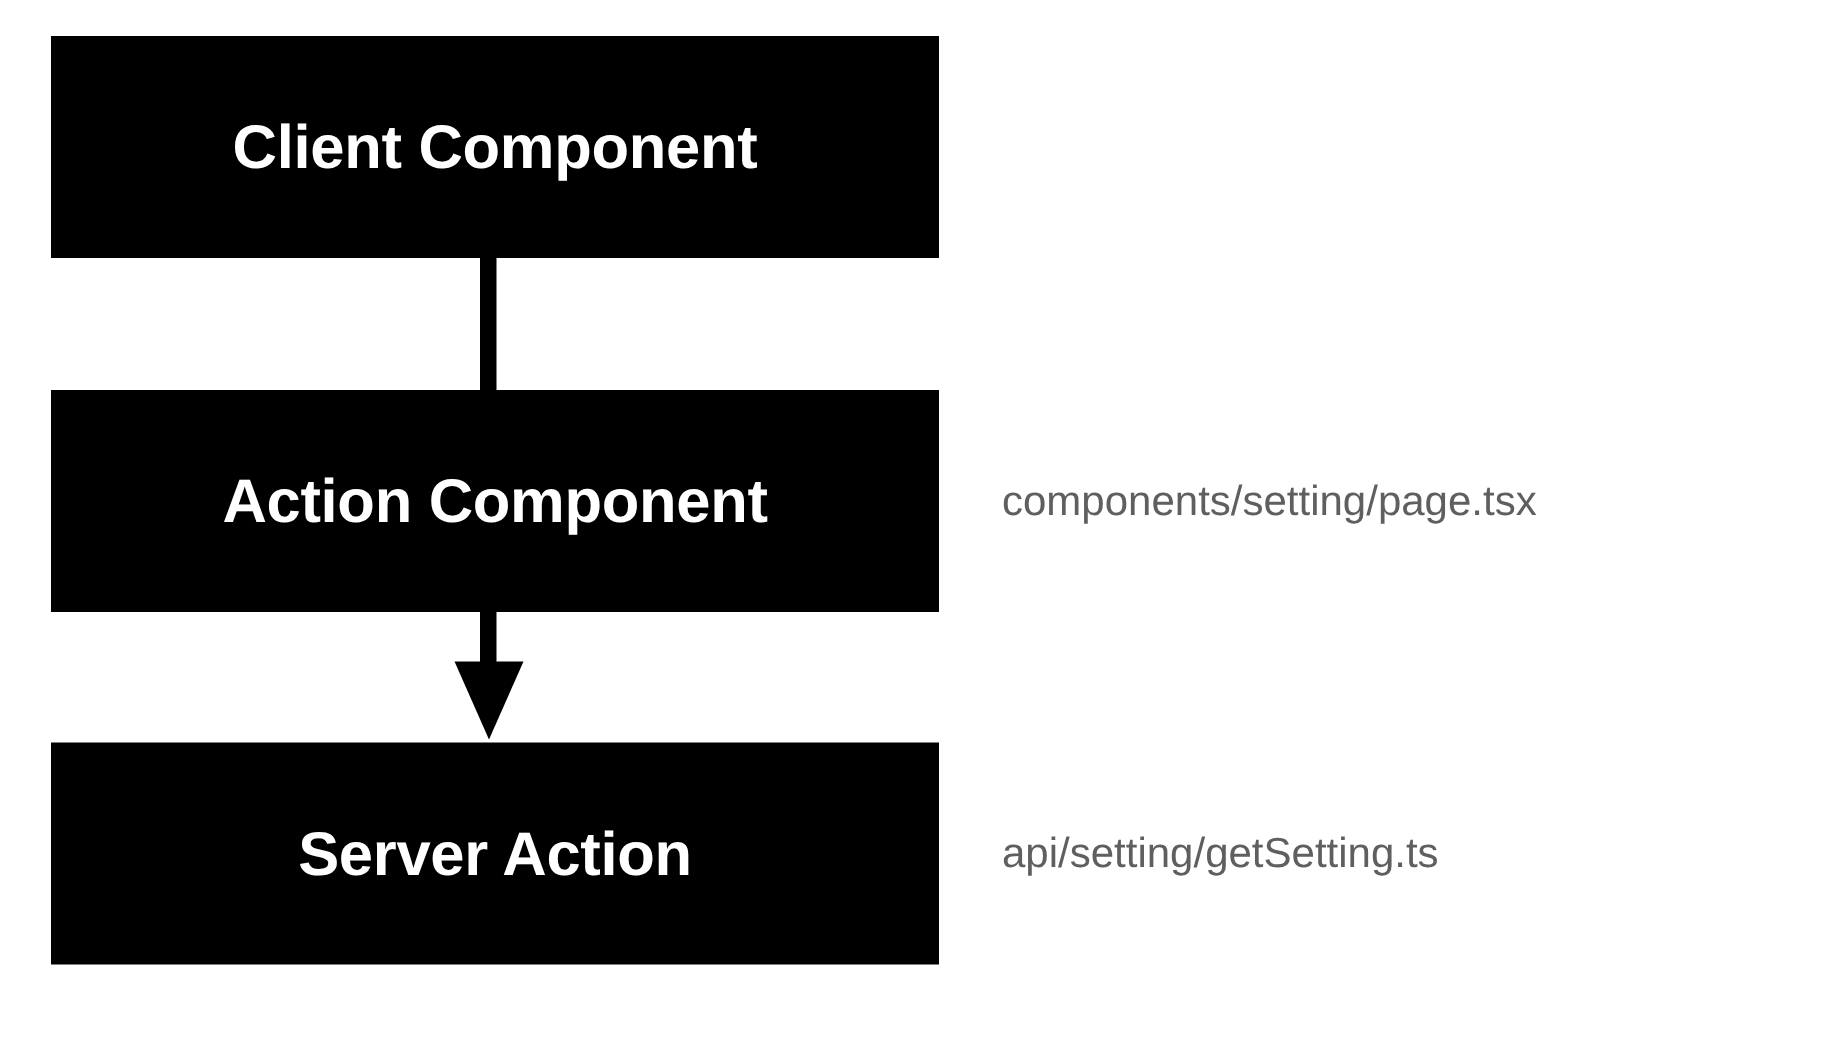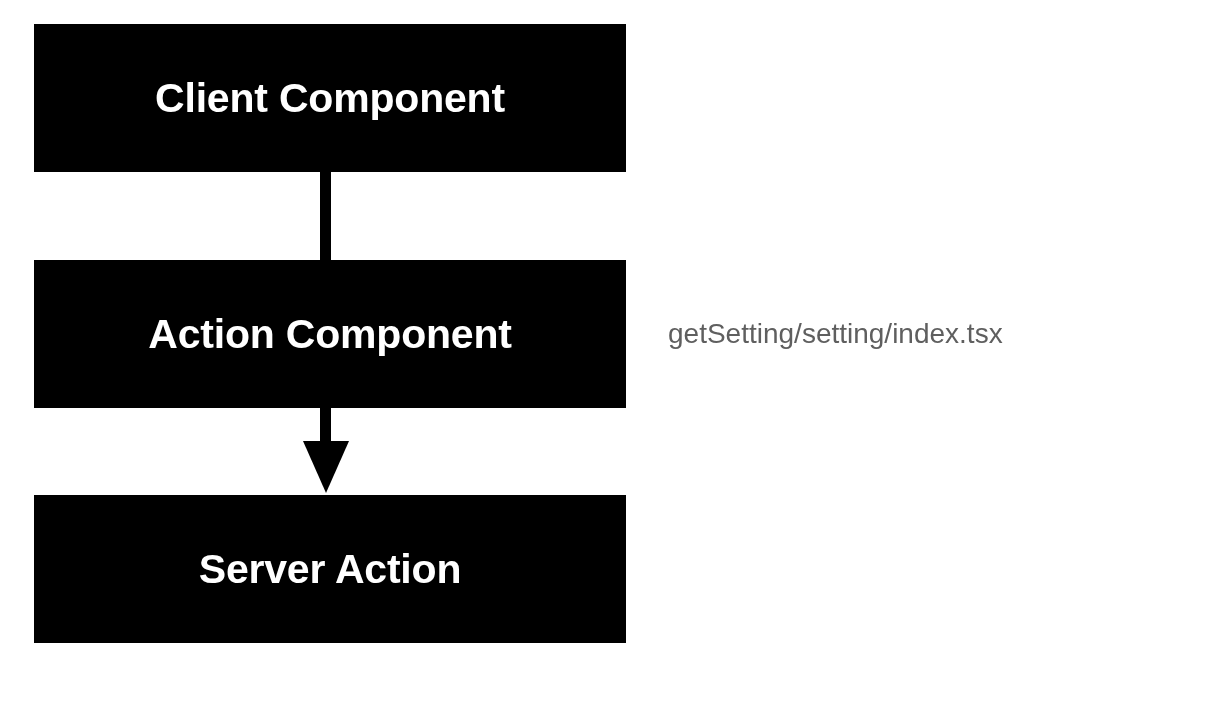--- a/index.html
+++ b/index.html
@@ -86,19 +86,20 @@
     <polygon points="303,441 349,441 326,493" fill="#000000"></polygon>
   </svg>
 
   <div class="node" id="node-client">
     <span class="node-label">Client Component</span>
   </div>
 
   <div class="node" id="node-server">
     <span class="node-label">Action Component</span>
   </div>
-  <div class="path-label" id="path-server">getSetting/setting/index.tsx</div>
+  <div class="path-label" id="path-server">components/setting/page.tsx</div>
 
   <div class="node" id="node-action">
     <span class="node-label">Server Action</span>
   </div>
+  <div class="path-label" id="path-action">api/setting/getSetting.ts</div>
 
 </div>
 
 </body></html>

